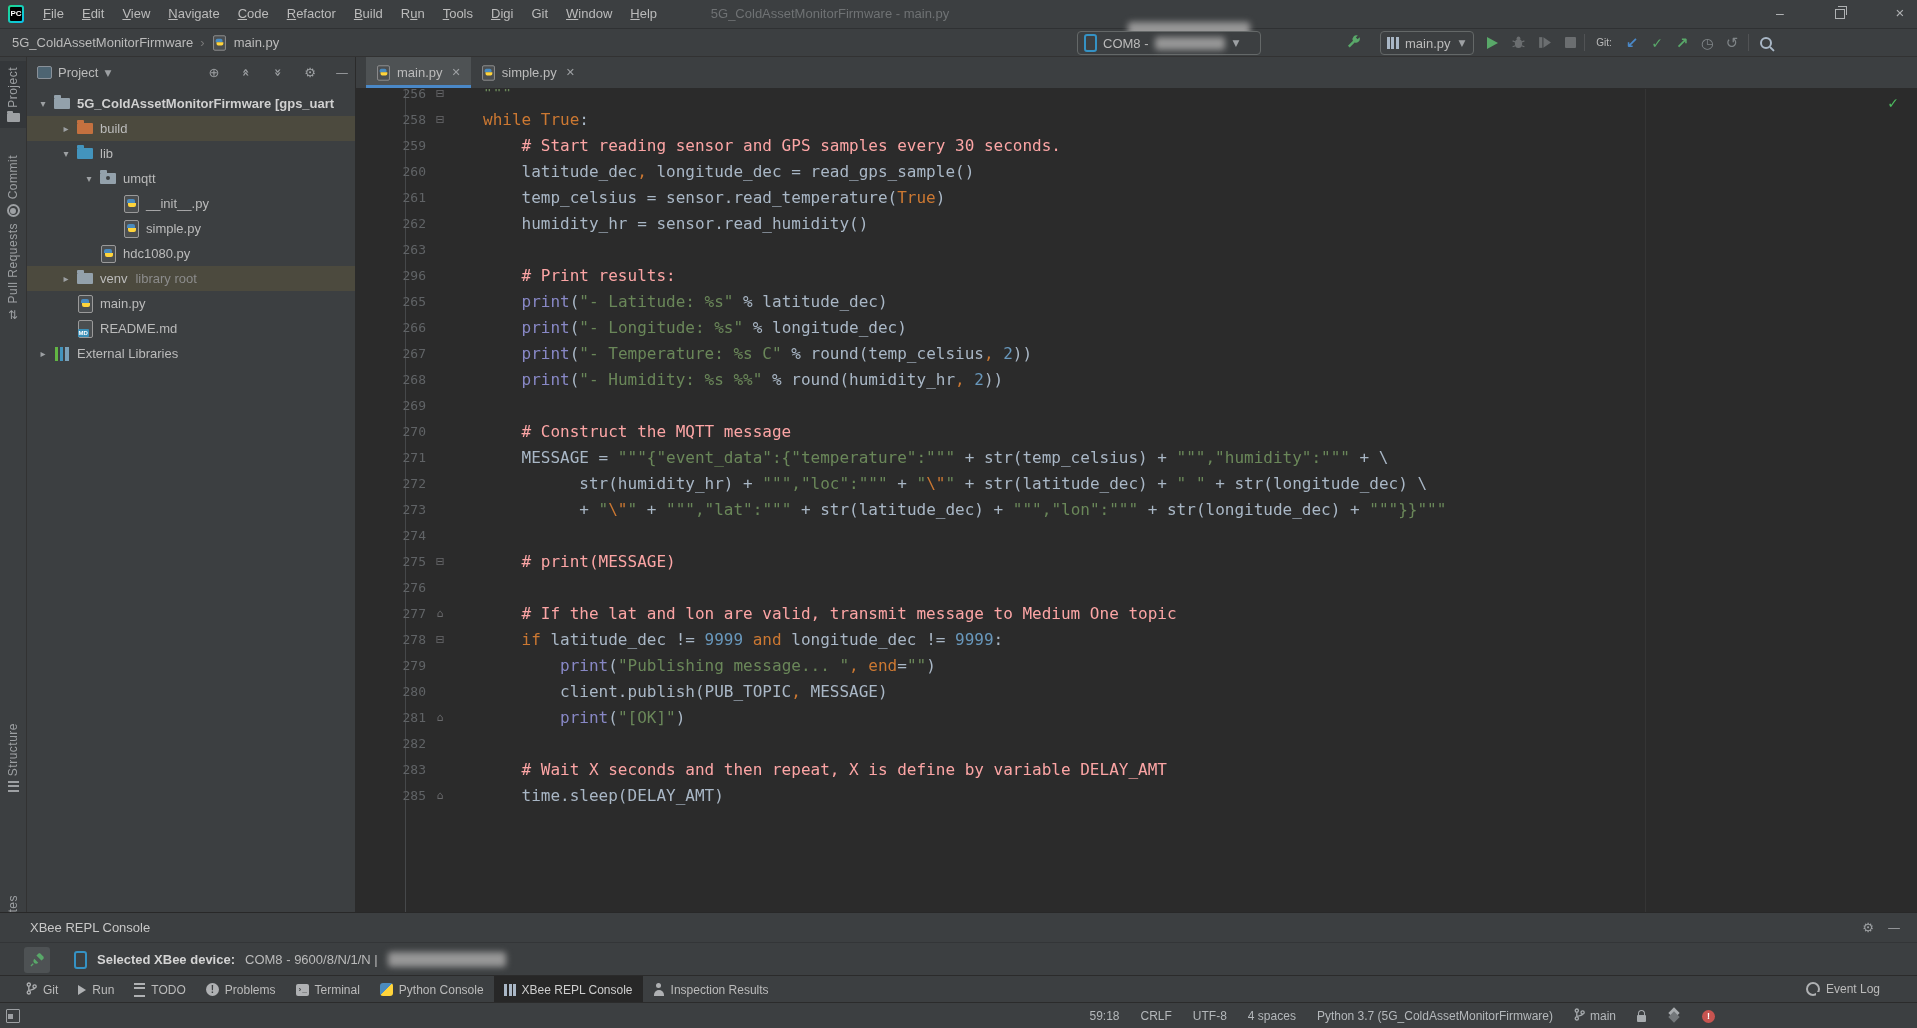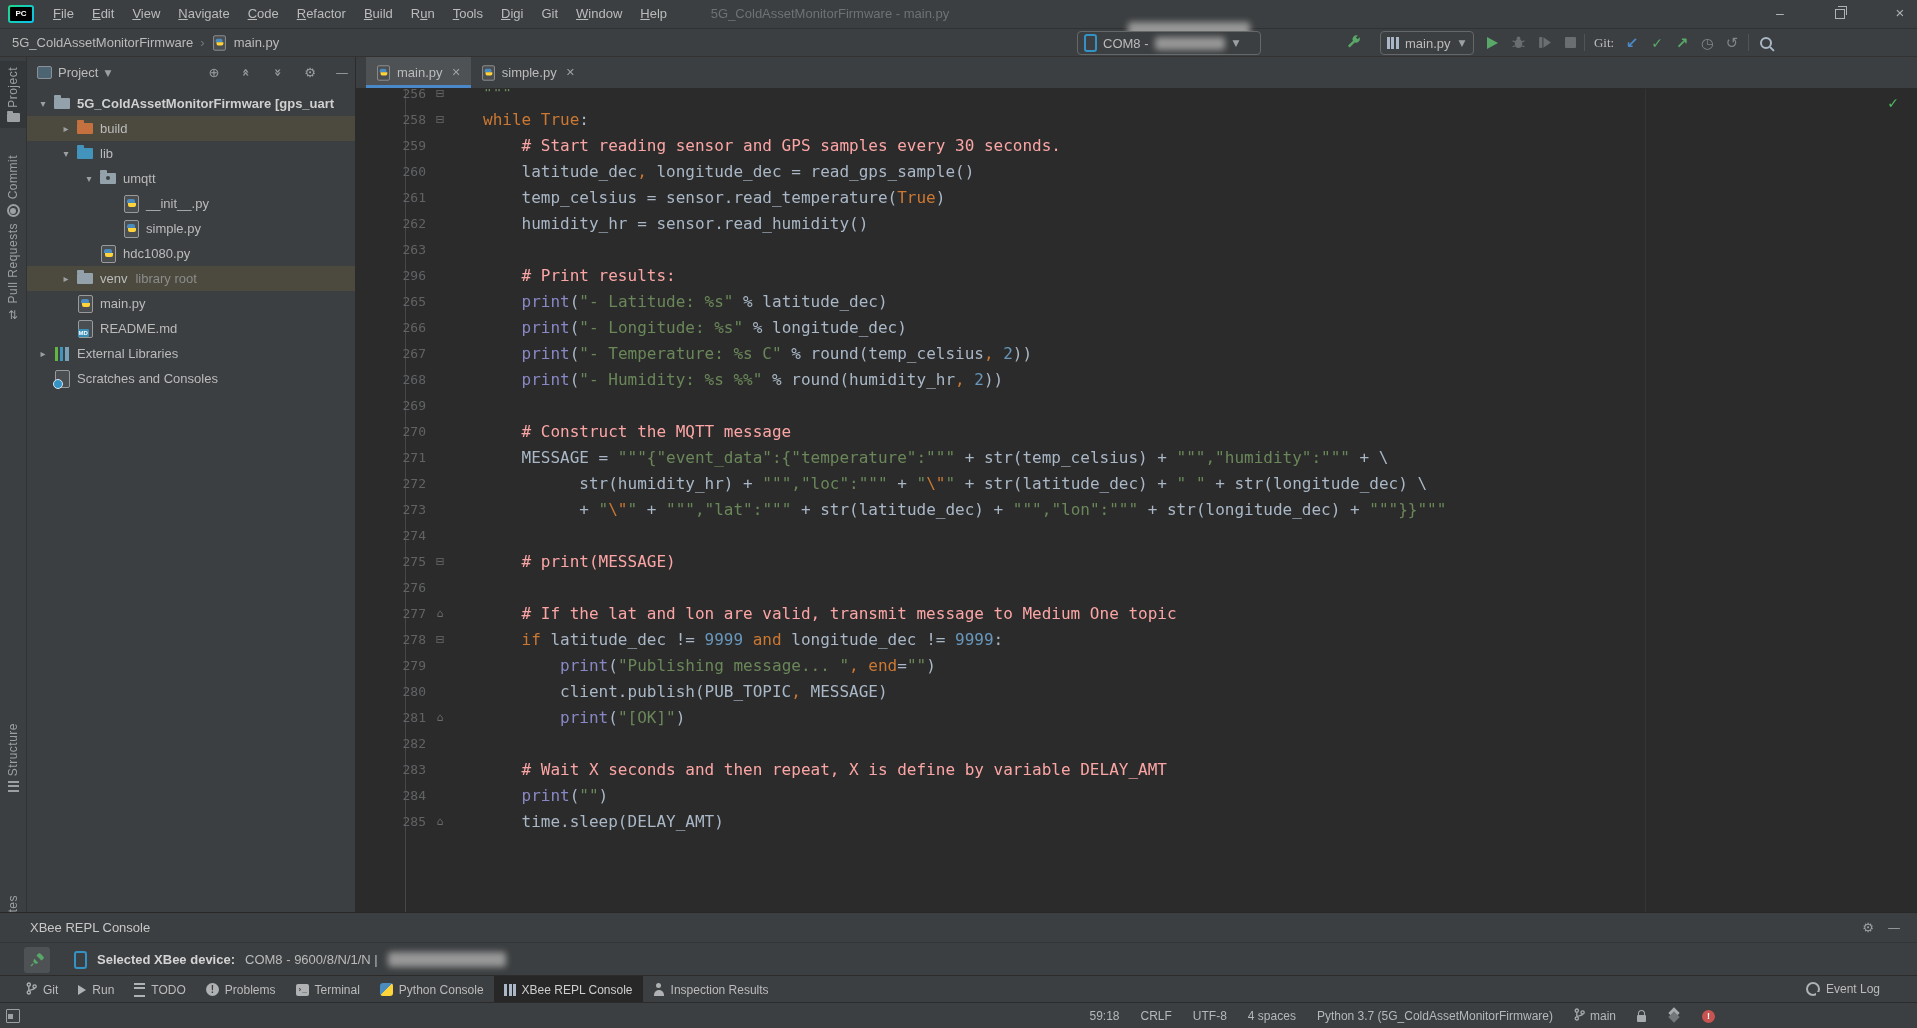--- a/index.html
+++ b/index.html
@@ -1,21 +1,21 @@
 <!DOCTYPE html>
 <html><head>
 <meta charset="utf-8">
 <style>
   html,body{margin:0;padding:0;background:#2b2b2b;}
   body{width:1917px;height:1028px;position:relative;overflow:hidden;
        font-family:"Liberation Sans",sans-serif;color:#bbbbbb;-webkit-font-smoothing:antialiased;}
   .abs{position:absolute;}
   
   #titlebar{position:absolute;left:0;top:0;width:100%;height:28px;background:#3c3f41;border-bottom:1px solid #2f3133;display:flex;align-items:center;}
-  #pc-logo{width:26px;height:18px;margin:0 10px 0 8px;border-radius:3px;background:linear-gradient(135deg,#21d789,#07c3f2);position:relative;flex:none;}
+  #pc-logo{width:16px;height:18px;margin:0 10px 0 8px;border-radius:3px;background:linear-gradient(135deg,#21d789,#07c3f2);position:relative;flex:none;}
   #pc-logo span{position:absolute;left:2px;top:2px;right:2px;bottom:2px;background:#000;color:#fff;font:bold 8px/14px "Liberation Sans",sans-serif;text-align:center;border-radius:1px;}
   .menu-item{padding:9px 9px;font-size:13px;color:#bbbbbb;line-height:28px;cursor:default;}
   .menu-item u{text-decoration:underline;}
   #win-title{position:absolute;left:830px;top:0;transform:translateX(-50%);line-height:28px;font-size:13px;color:#6f7274;white-space:nowrap;}
   .winbtn{position:absolute;top:0;width:30px;height:26px;text-align:center;line-height:26px;color:#afb1b3;font-size:14px;}
   .ic-restore{display:inline-block;width:8px;height:8px;border:1px solid #afb1b3;position:relative;margin-top:9px;}
   .ic-restore:before{content:"";position:absolute;left:2px;top:-4px;width:8px;height:8px;border:1px solid #afb1b3;border-left:none;border-bottom:none;}
   
   #toolbar{position:absolute;left:0;top:29px;width:100%;height:27px;background:#3c3f41;border-bottom:1px solid #323232;}
   #breadcrumb{position:absolute;left:12px;top:0;height:27px;display:flex;align-items:center;gap:7px;font-size:13px;}
@@ -205,21 +205,21 @@
         <path d="M2 2h3v10H2z" fill="#6b6e70"></path>
         <path d="M6 2l7 5-7 5z" fill="#6b6e70"></path>
       </svg>
   </div>
   <div class="tool-ic" style="left:1558px;width:24px;">
       <span class="ic-stop"></span>
     </div>
 
   <div class="sep-v" style="left:1584px;"></div>
 
-  <div class="tool-ic" style="left:1588px;width:32px;font-family:Liberation Serif, serif;font-size:13px;color:#bbbbbb;">Git:</div>
+  <div class="tool-ic" style="left:1588px;width:32px;font-family:Liberation Sans, sans-serif;font-size:10px;color:#bbbbbb;">Git:</div>
   <div class="tool-ic" style="left:1620px;width:24px;color:#4a88c7;font-weight:bold;font-size:15px;">↙</div>
   <div class="tool-ic" style="left:1645px;width:24px;color:#59a869;font-weight:bold;font-size:14px;">✓</div>
   <div class="tool-ic" style="left:1670px;width:24px;color:#59a869;font-weight:bold;font-size:15px;">↗</div>
   <div class="tool-ic" style="left:1695px;width:24px;color:#7f8487;font-size:14px;">◷</div>
   <div class="tool-ic" style="left:1720px;width:24px;color:#7f8487;font-size:15px;">↺</div>
   <div class="sep-v" style="left:1748px;"></div>
   <div class="tool-ic" style="left:1753px;width:26px;">
       <span class="ic-search"></span>
     </div>
 </div>
@@ -332,27 +332,20 @@
           </span>
           <span class="tree-label">README.md</span>
         </div>
         <div class="tree-row" style="padding-left: 6px;">
           <span class="chev">▸</span>
           <span class="tic">
             <span class="ic-libs"></span>
           </span>
           <span class="tree-label">External Libraries</span>
         </div>
-        <div class="tree-row" style="padding-left: 6px;">
-          <span class="chev"></span>
-          <span class="tic">
-            <span class="file-page scratch-file"></span>
-          </span>
-          <span class="tree-label">Scratches and Consoles</span>
-        </div>
       </div>
   </div>
 
   <div id="editor">
     <div id="tabbar">
       <div class="tab active">
         <span class="file-page py-file" style="transform:scale(.85);"></span>
         <span>main.py</span>
         <span class="close dj">✕</span>
       </div>
@@ -493,25 +486,20 @@
           </div>
           <div class="cline">
             <span class="lnum">282</span>
             <span class="lfold"></span>
             <span class="ltext"></span>
           </div>
           <div class="cline">
             <span class="lnum">283</span>
             <span class="lfold"></span>
             <span class="ltext"><span class="tok-d">    </span><span class="tok-c"># Wait X seconds and then repeat, X is define by variable DELAY_AMT</span></span>
-          </div>
-          <div class="cline">
-            <span class="lnum">284</span>
-            <span class="lfold"></span>
-            <span class="ltext"><span class="tok-d">    </span><span class="tok-b">print</span><span class="tok-d">(</span><span class="tok-s">""</span><span class="tok-d">)</span></span>
           </div>
           <div class="cline">
             <span class="lnum">285</span>
             <span class="lfold">⌂</span>
             <span class="ltext"><span class="tok-d">    time.sleep(DELAY_AMT)</span></span>
           </div>
         </div>
     </div>
     <div id="insp-ok">✓</div>
   </div>

